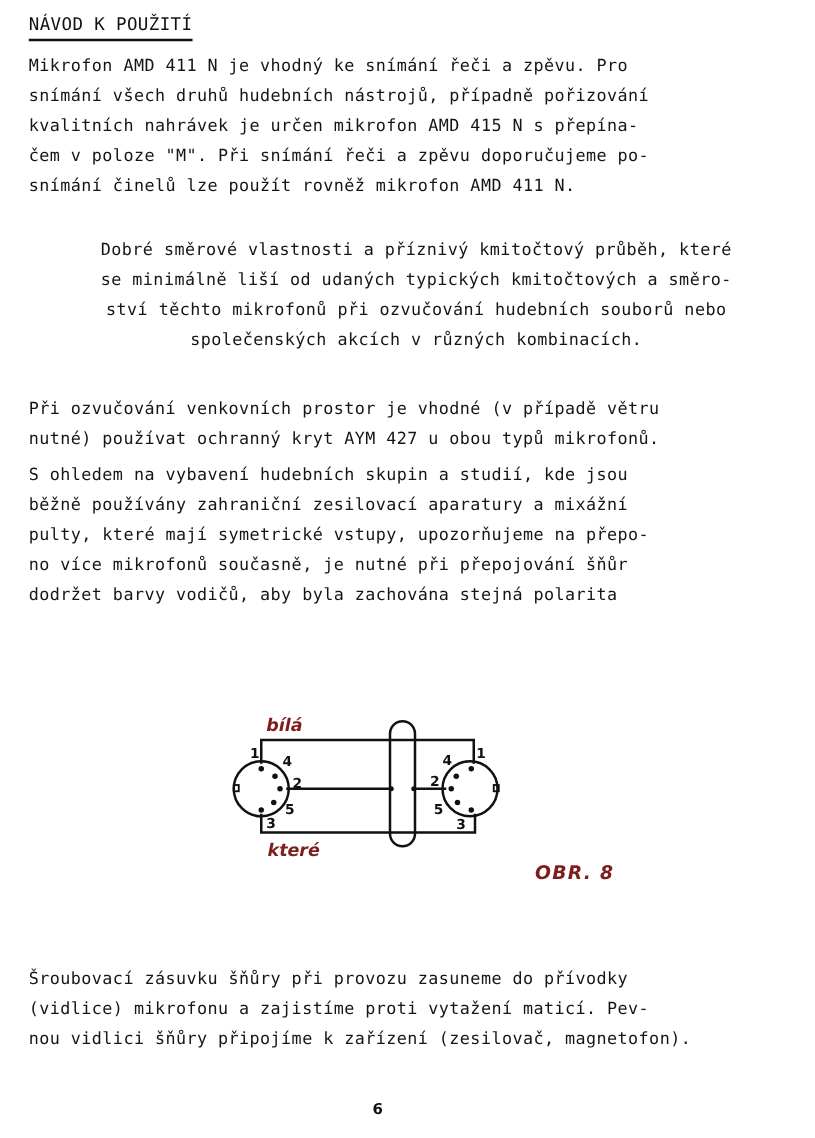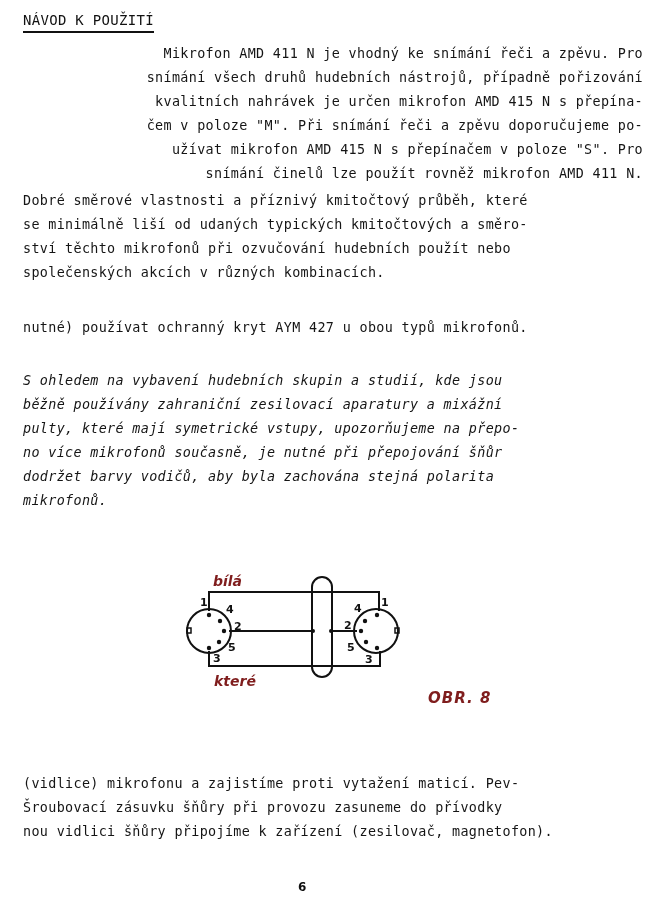--- a/index.html
+++ b/index.html
@@ -41,24 +41,24 @@
     margin: 0;
     font-size: 13.4px;
     line-height: 23.9px;
     letter-spacing: 0.35px;
     color: #151515;
   }
   .para .line {
     display: block;
     white-space: nowrap;
   }
-  #p1 { top: 42px; text-align: right; }
-  #p2 { top: 189px; }
+  #p1 { top: 42px; }
+  #p2 { top: 189px; text-align: center; }
   #p3 { top: 316px; }
-  #p4 { top: 369px; font-style: italic; }
+  #p4 { top: 369px; }
   #p5 { top: 772px; }
 
   .figure {
     position: absolute;
     left: 170px;
     top: 565px;
     width: 330px;
     height: 150px;
   }
   .figure svg {
@@ -99,42 +99,41 @@
 
 <div class="page">
 
   <div class="title">NÁVOD K POUŽITÍ</div>
 
   <p class="para" id="p1">
     <span class="line">Mikrofon AMD 411 N je vhodný ke snímání řeči a zpěvu. Pro</span>
     <span class="line">snímání všech druhů hudebních nástrojů, případně pořizování</span>
     <span class="line">kvalitních nahrávek je určen mikrofon AMD 415 N s přepína-</span>
     <span class="line">čem v poloze "M". Při snímání řeči a zpěvu doporučujeme po-</span>
-    <span class="line">užívat mikrofon AMD 415 N s přepínačem v poloze "S". Pro</span>
     <span class="line">snímání činelů lze použít rovněž mikrofon AMD 411 N.</span>
   </p>
 
   <p class="para" id="p2">
     <span class="line">Dobré směrové vlastnosti a příznivý kmitočtový průběh, které</span>
     <span class="line">se minimálně liší od udaných typických kmitočtových a směro-</span>
-    <span class="line">ství těchto mikrofonů při ozvučování hudebních použít nebo</span>
+    <span class="line">ství těchto mikrofonů při ozvučování hudebních souborů nebo</span>
     <span class="line">společenských akcích v různých kombinacích.</span>
   </p>
 
   <p class="para" id="p3">
+    <span class="line">Při ozvučování venkovních prostor je vhodné (v případě větru</span>
     <span class="line">nutné) používat ochranný kryt AYM 427 u obou typů mikrofonů.</span>
   </p>
 
   <p class="para" id="p4">
     <span class="line">S ohledem na vybavení hudebních skupin a studií, kde jsou</span>
     <span class="line">běžně používány zahraniční zesilovací aparatury a mixážní</span>
     <span class="line">pulty, které mají symetrické vstupy, upozorňujeme na přepo-</span>
     <span class="line">no více mikrofonů současně, je nutné při přepojování šňůr</span>
     <span class="line">dodržet barvy vodičů, aby byla zachována stejná polarita</span>
-    <span class="line">mikrofonů.</span>
   </p>
 
   <div class="figure">
     <svg width="330" height="150" viewBox="0 0 330 150">
       <g fill="none" stroke="#111" stroke-width="2">
 
         <circle cx="39" cy="66" r="22"></circle>
 
         <circle cx="206" cy="66" r="22"></circle>
 
@@ -182,19 +181,19 @@
     <span class="pin" style="left:43px;top:88px;">3</span>
 
     <span class="pin" style="left:211px;top:32px;">1</span>
     <span class="pin" style="left:184px;top:38px;">4</span>
     <span class="pin" style="left:174px;top:55px;">2</span>
     <span class="pin" style="left:177px;top:77px;">5</span>
     <span class="pin" style="left:195px;top:89px;">3</span>
   </div>
 
   <p class="para" id="p5">
+    <span class="line">Šroubovací zásuvku šňůry při provozu zasuneme do přívodky</span>
     <span class="line">(vidlice) mikrofonu a zajistíme proti vytažení maticí. Pev-</span>
-    <span class="line">Šroubovací zásuvku šňůry při provozu zasuneme do přívodky</span>
     <span class="line">nou vidlici šňůry připojíme k zařízení (zesilovač, magnetofon).</span>
   </p>
 
   <div class="page-number">6</div>
 </div>
 
 </body></html>

